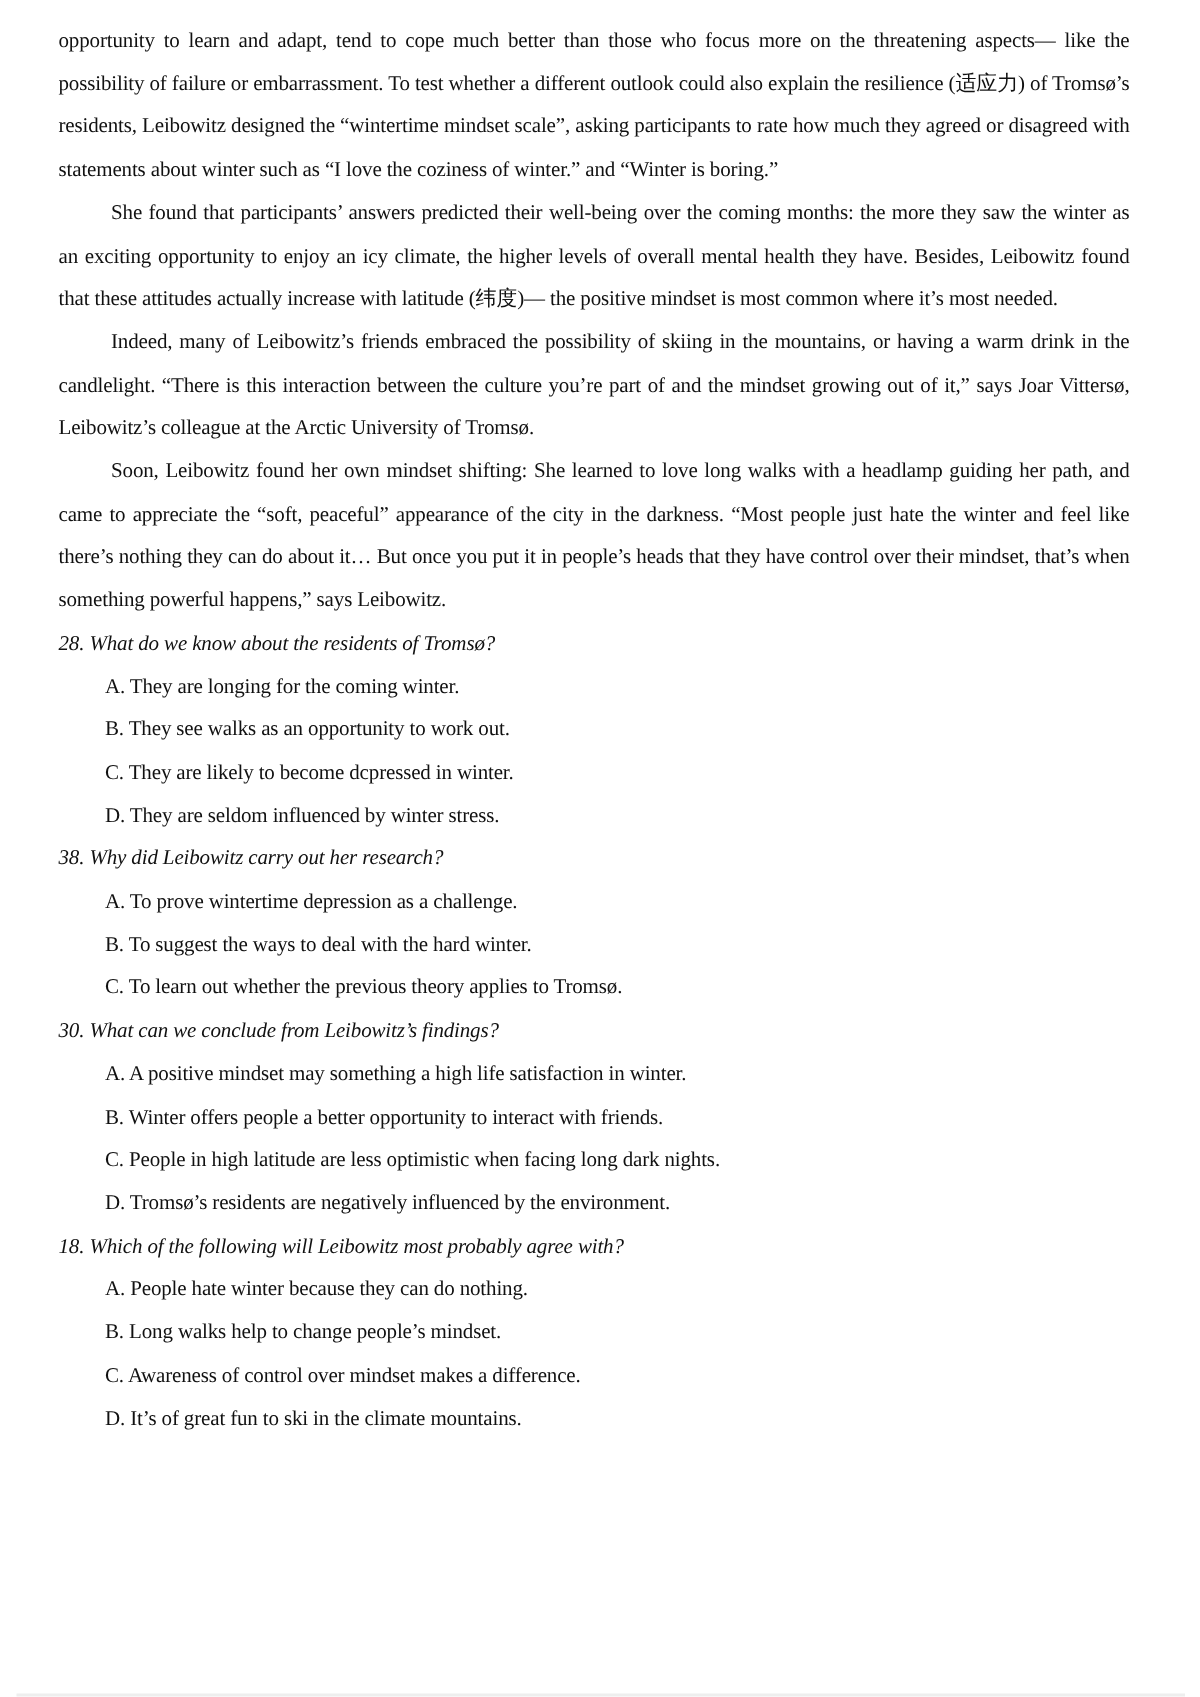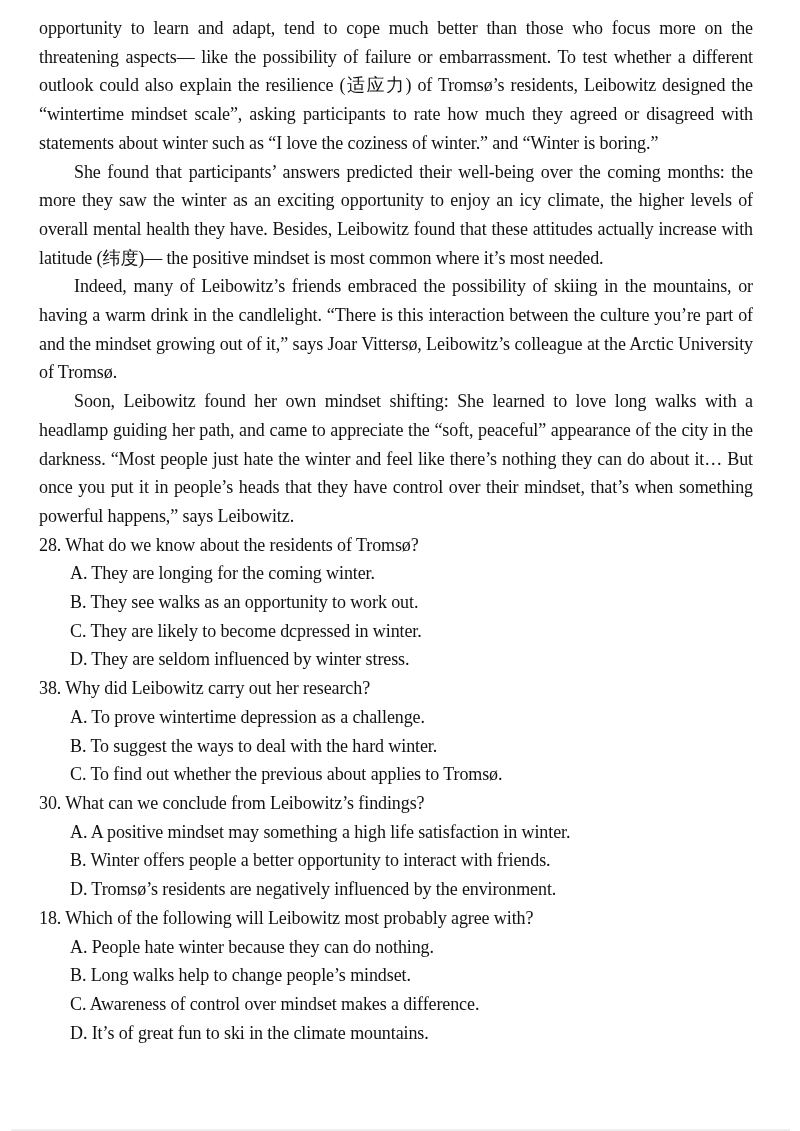--- a/index.html
+++ b/index.html
@@ -13,38 +13,39 @@
     position: relative;
     overflow: hidden;
     font-family: "Liberation Serif", "DejaVu Serif", serif;
     color: #111111;
   }
   .page {
     position: absolute;
     left: 39px;
     top: 14px;
     width: 714px;
-    font-size: 18px;
+    font-size: 14px;
     line-height: 28.7px;
     letter-spacing: -0.1px;
   }
   .para {
     margin: 0;
     text-align: justify;
     text-align-last: left;
   }
   .para.indent {
     text-indent: 35px;
   }
   .question {
     margin: 0;
   }
   .q-stem {
     display: block;
     white-space: nowrap;
+    font-style: italic;
   }
   .q-option {
     display: block;
     padding-left: 31px;
     white-space: nowrap;
   }
   .bottom-rule {
     position: absolute;
     left: 11px;
     right: 10px;
@@ -69,26 +70,27 @@
       <span class="q-stem">28. What do we know about the residents of Tromsø?</span>
       <span class="q-option">A. They are longing for the coming winter.</span>
       <span class="q-option">B. They see walks as an opportunity to work out.</span>
       <span class="q-option">C. They are likely to become dcpressed in winter.</span>
       <span class="q-option">D. They are seldom influenced by winter stress.</span>
     </div>
     <div class="question">
       <span class="q-stem">38. Why did Leibowitz carry out her research?</span>
       <span class="q-option">A. To prove wintertime depression as a challenge.</span>
       <span class="q-option">B. To suggest the ways to deal with the hard winter.</span>
-      <span class="q-option">C. To find out whether the previous about applies to Tromsø.</span>
+      <span class="q-option">C. To learn out whether the previous theory applies to Tromsø.</span>
     </div>
     <div class="question">
       <span class="q-stem">30. What can we conclude from Leibowitz’s findings?</span>
       <span class="q-option">A. A positive mindset may something a high life satisfaction in winter.</span>
       <span class="q-option">B. Winter offers people a better opportunity to interact with friends.</span>
+      <span class="q-option">C. People in high latitude are less optimistic when facing long dark nights.</span>
       <span class="q-option">D. Tromsø’s residents are negatively influenced by the environment.</span>
     </div>
     <div class="question">
       <span class="q-stem">18. Which of the following will Leibowitz most probably agree with?</span>
       <span class="q-option">A. People hate winter because they can do nothing.</span>
       <span class="q-option">B. Long walks help to change people’s mindset.</span>
       <span class="q-option">C. Awareness of control over mindset makes a difference.</span>
       <span class="q-option">D. It’s of great fun to ski in the climate mountains.</span>
     </div>
   </div>

